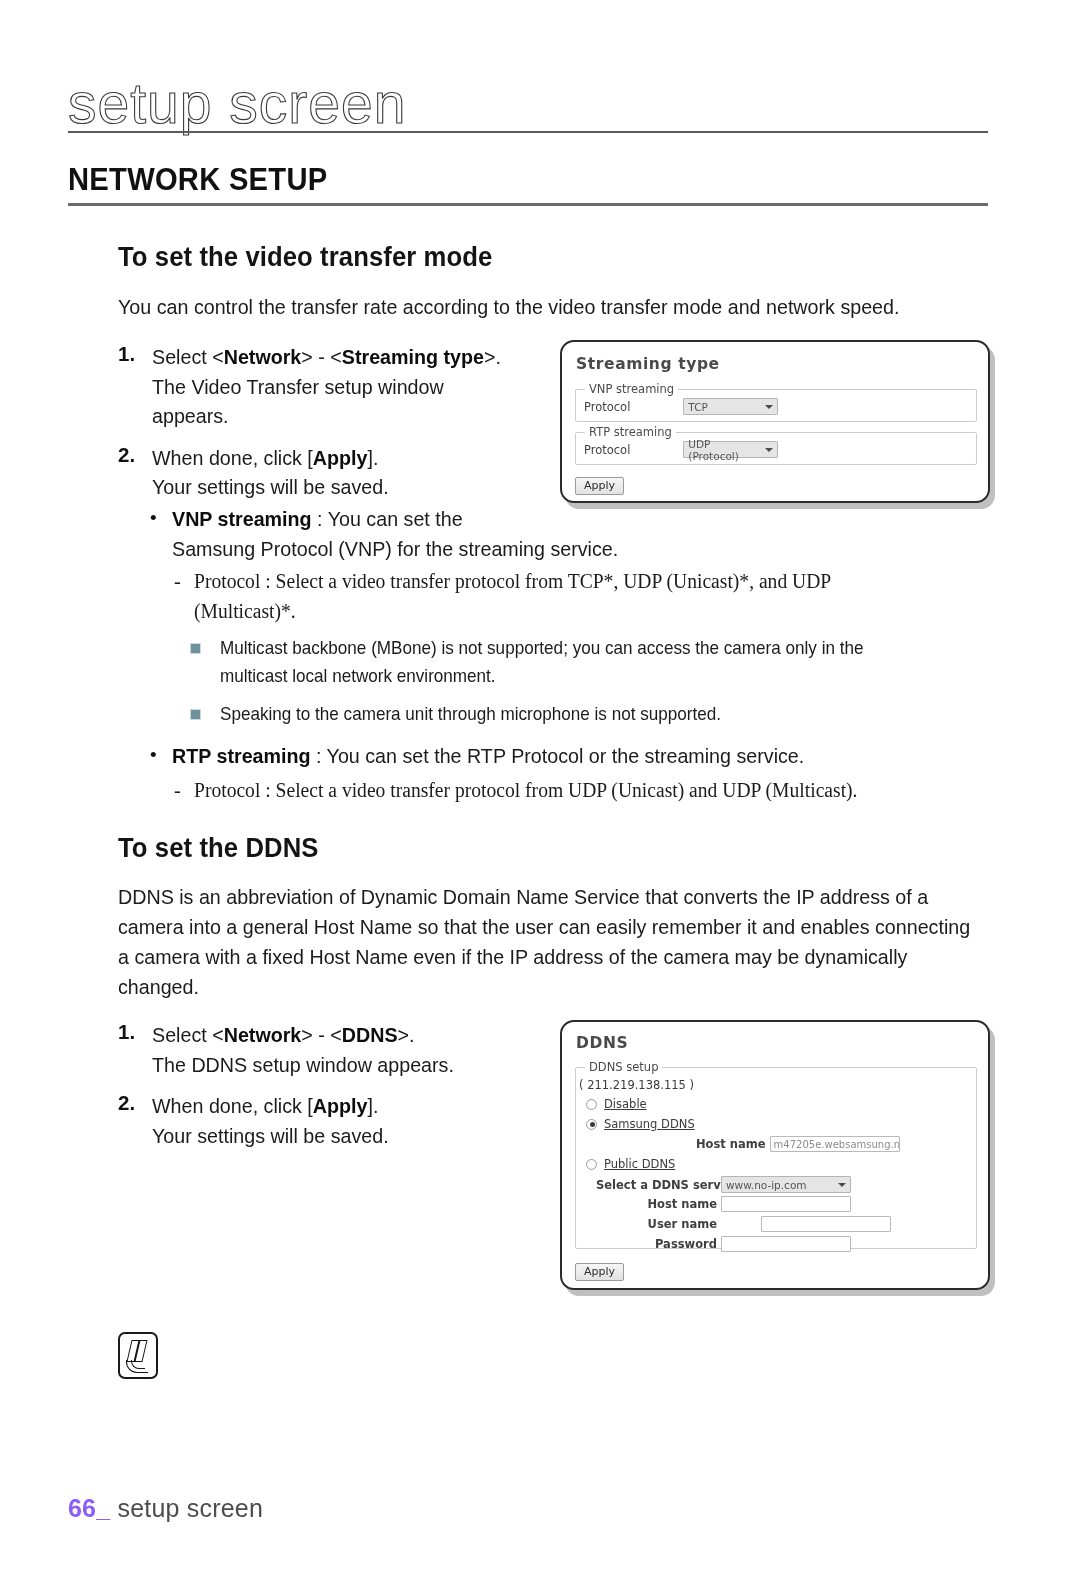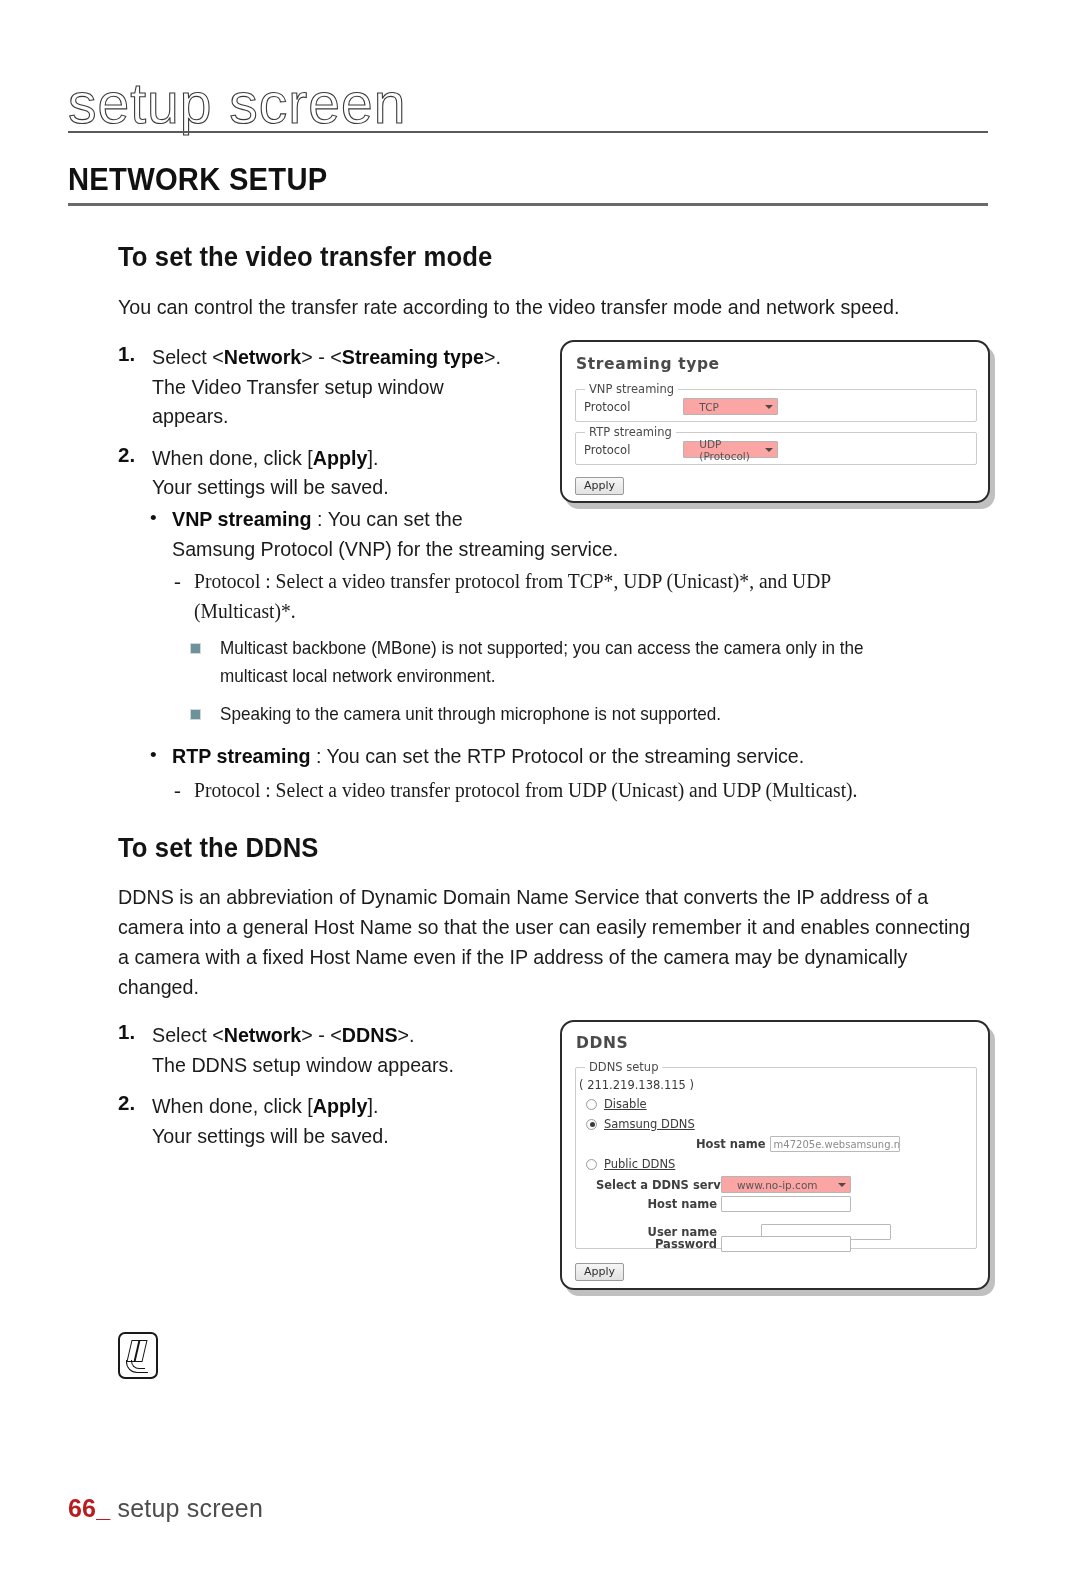--- a/index.html
+++ b/index.html
@@ -228,25 +228,25 @@
   }
   .row { display: flex; align-items: center; gap: 48px; }
   .fld-label {
     font-size: 11.5px;
     color: #3f3f3f;
     white-space: nowrap;
   }
   .select {
     position: relative;
     border: 1px solid #b5b5b5;
-    background: #fca5a5;
+    background: #e5e5e5;
     height: 17px;
     display: flex;
     align-items: center;
-    padding: 0 16px 0 15px;
+    padding: 0 16px 0 4px;
     font-size: 10.5px;
     color: #555;
     border-radius: 1px;
   }
   .select .arrow {
     position: absolute;
     right: 4px;
     top: 50%;
     width: 0; height: 0;
     margin-top: -1.5px;
@@ -335,21 +335,21 @@
     position: absolute; left: 3px; top: 10px;
     font-size: 11.5px; color: #3a3a3a;
   }
   #dlg-ddns .r-disable { position: absolute; left: 10px; top: 29px; display: flex; align-items: center; }
   #dlg-ddns .r-samsung { position: absolute; left: 10px; top: 49px; display: flex; align-items: center; }
   #dlg-ddns .r-public  { position: absolute; left: 10px; top: 89px; display: flex; align-items: center; }
 
   #dlg-ddns .f-hostname-s { position: absolute; left: 120px; top: 68px; display: flex; align-items: center; }
   #dlg-ddns .f-service    { position: absolute; left: 20px;  top: 108px; display: flex; align-items: center; }
   #dlg-ddns .f-hostname-p { position: absolute; left: 20px;  top: 128px; display: flex; align-items: center; }
-  #dlg-ddns .f-username   { position: absolute; left: 20px;  top: 156px; display: flex; align-items: center; gap: 40px; }
+  #dlg-ddns .f-username   { position: absolute; left: 20px;  top: 148px; display: flex; align-items: center; gap: 40px; }
   #dlg-ddns .f-password   { position: absolute; left: 20px;  top: 168px; display: flex; align-items: center; }
 
   #dlg-ddns .f-hostname-s .fld-label { font-weight: bold; }
   #dlg-ddns .f-service .fld-label,
   #dlg-ddns .f-hostname-p .fld-label,
   #dlg-ddns .f-username .fld-label,
   #dlg-ddns .f-password .fld-label {
     width: 123px; text-align: right; padding-right: 2px; font-weight: bold;
   }
   #dlg-ddns .tb-wide { width: 130px; }
@@ -419,21 +419,21 @@
 
   
   .footer {
     position: absolute;
     left: 68px;
     top: 1494px;
     font-size: 25px;
     color: #4d4d4d;
     letter-spacing: 0.2px;
   }
-  .footer .pg { font-weight: bold; color: #b91c1c; }
+  .footer .pg { font-weight: bold; color: #8b5cf6; }
 </style>
 </head>
 <body>
 
 <div class="page">
 
   <div class="running-head">
     <div class="running-head-text">setup screen</div>
   </div>
   <div class="rule-head"></div>

